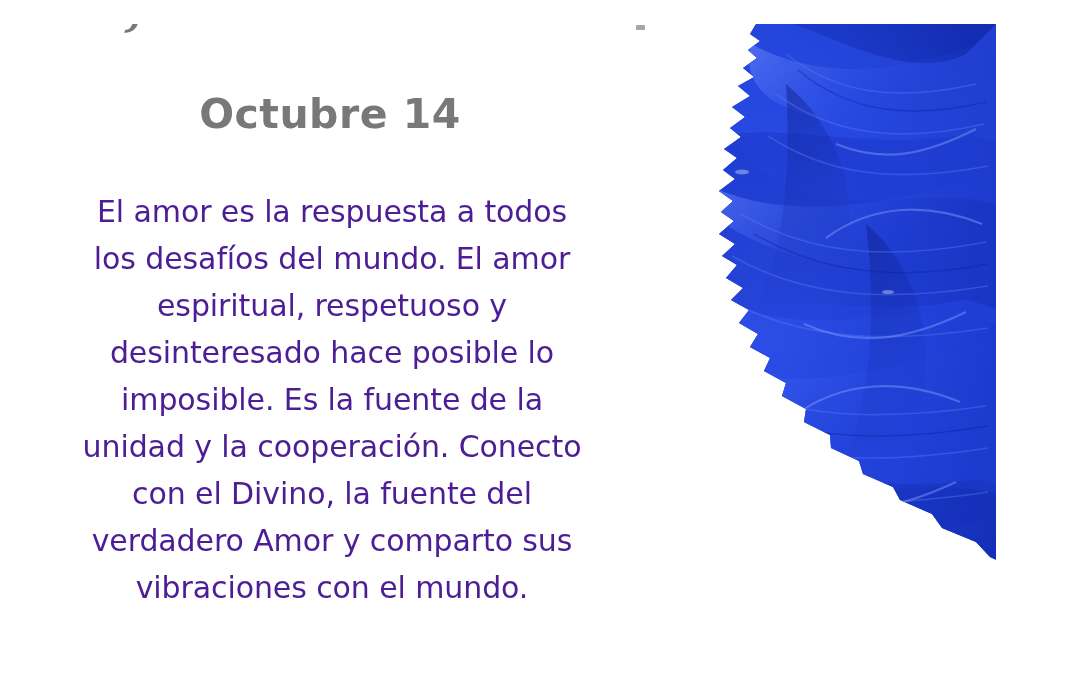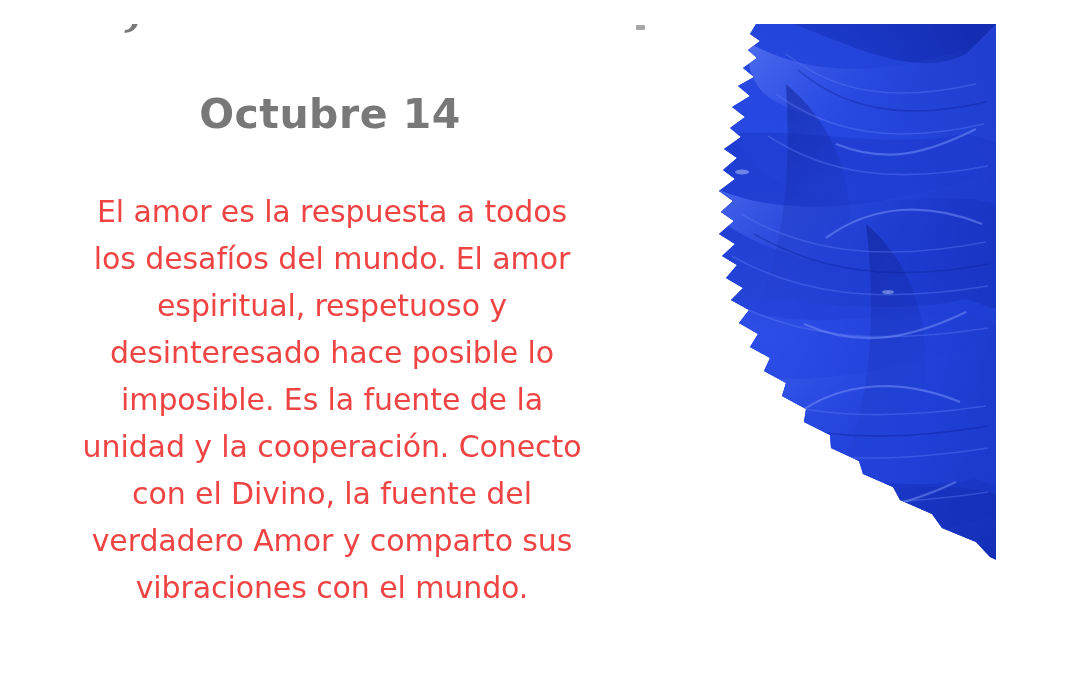--- a/index.html
+++ b/index.html
@@ -90,21 +90,21 @@
   .quote-body {
     position: absolute;
     left: 72px;
     top: 164px;
     width: 520px;
     text-align: center;
     font-family: "DejaVu Sans", sans-serif;
     font-size: 30px;
     line-height: 47px;
     font-weight: normal;
-    color: #ef4444;
+    color: #4c1d95;
     letter-spacing: -0.1px;
   }
 </style>
 </head>
 <body>
 
 <div class="canvas">
 
   <div class="flower-photo">
     <svg class="flower-svg" viewBox="0 0 460 675" preserveAspectRatio="none">

